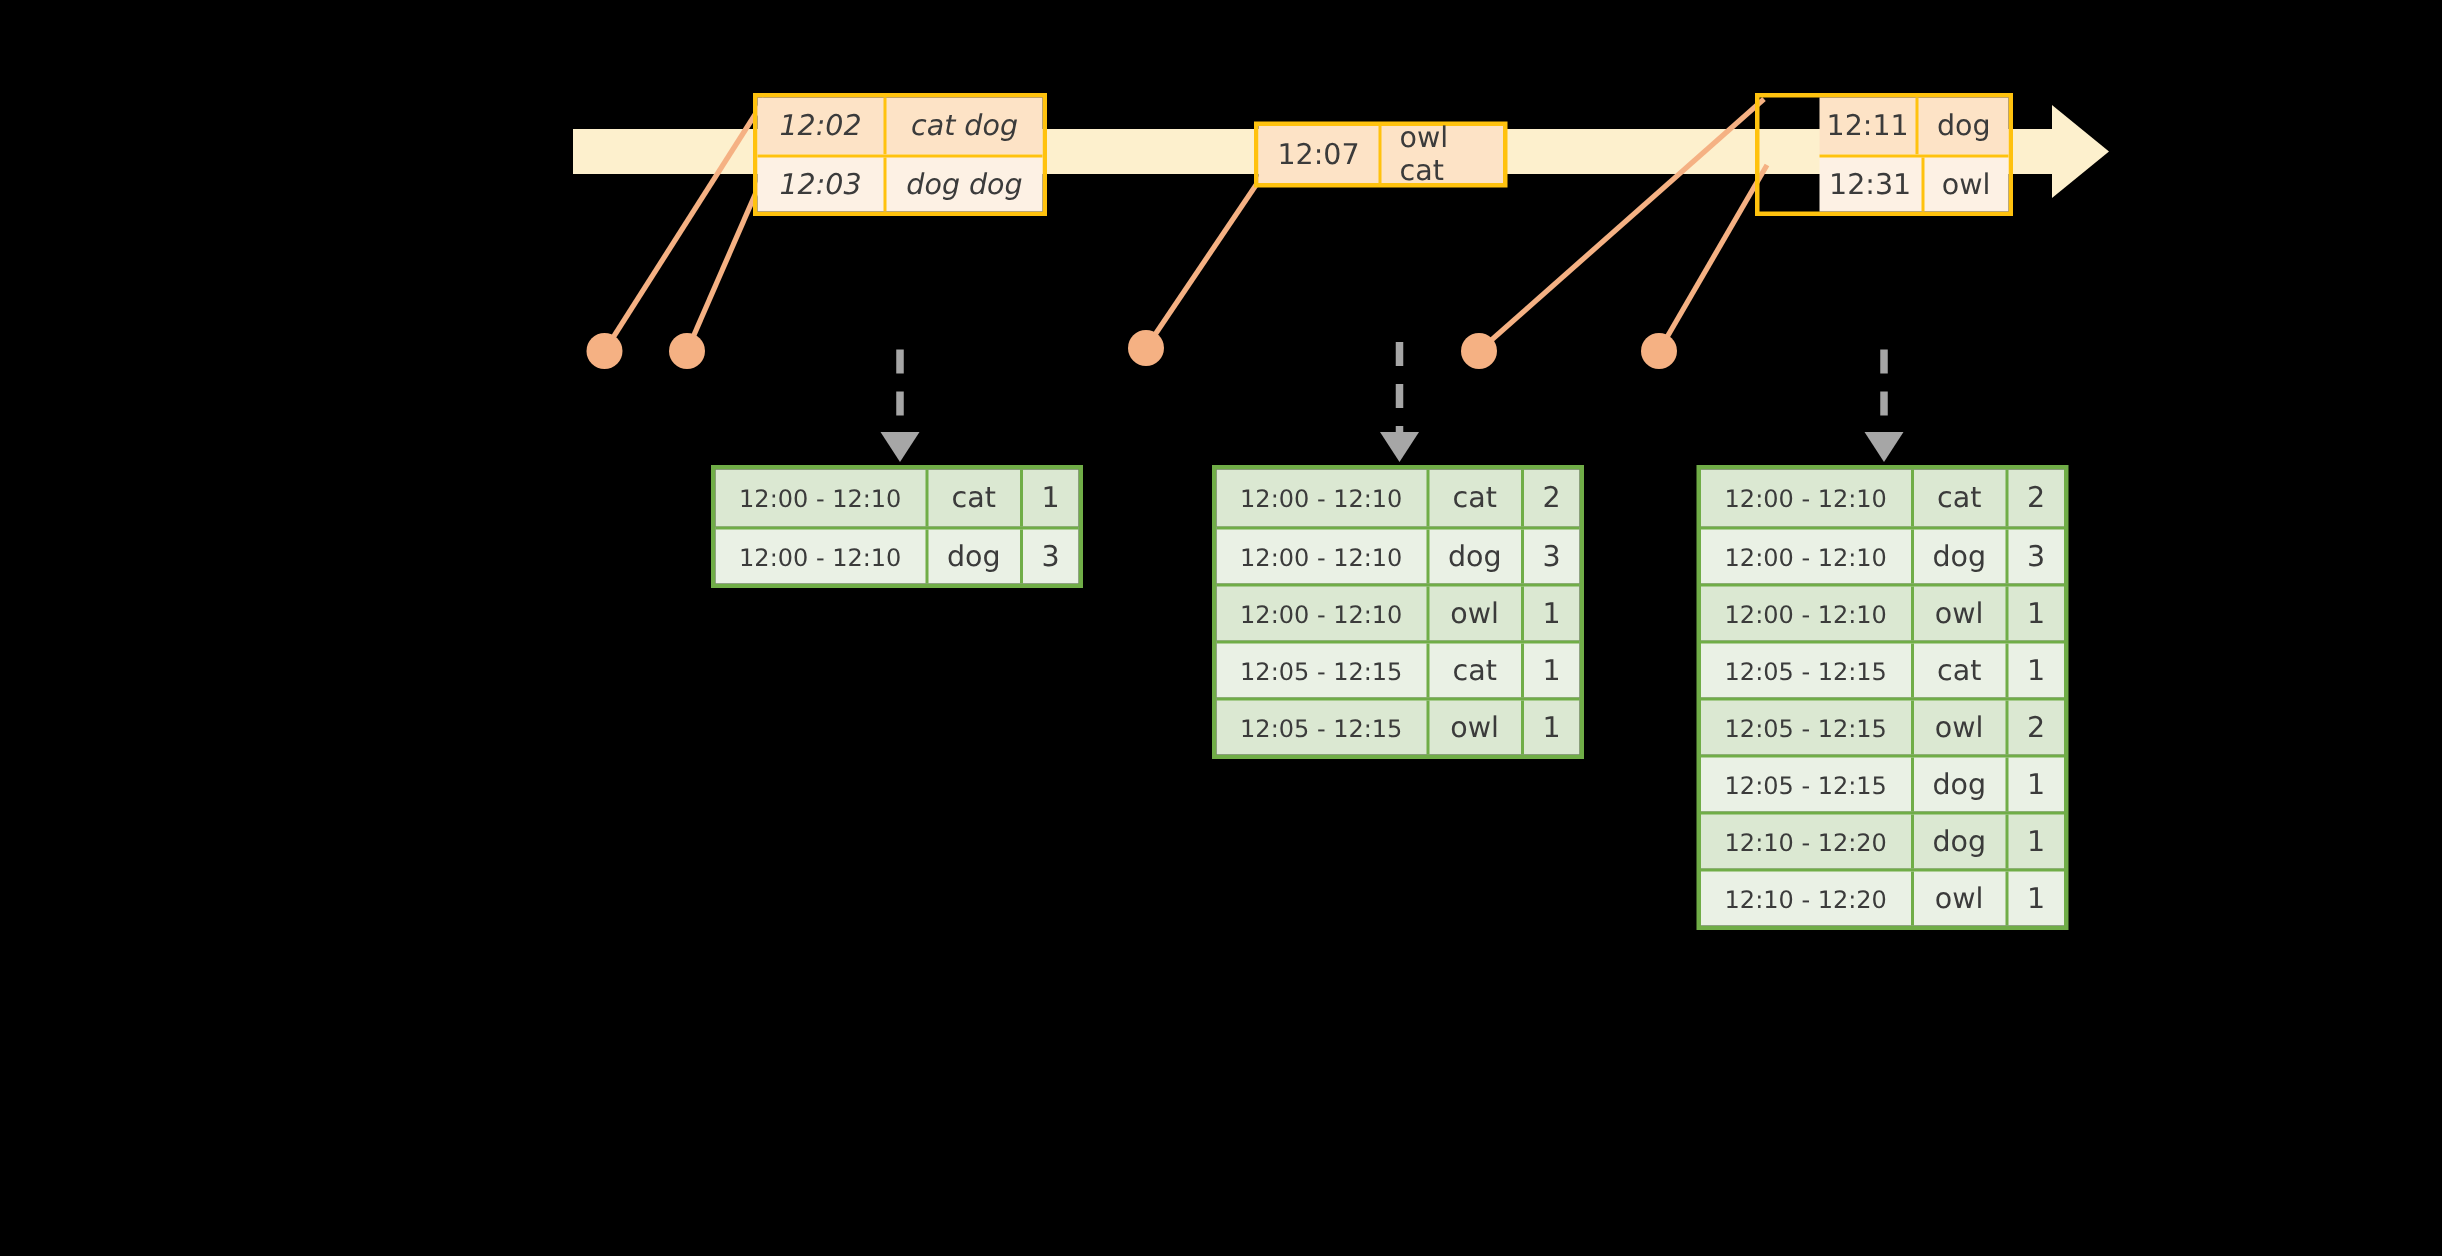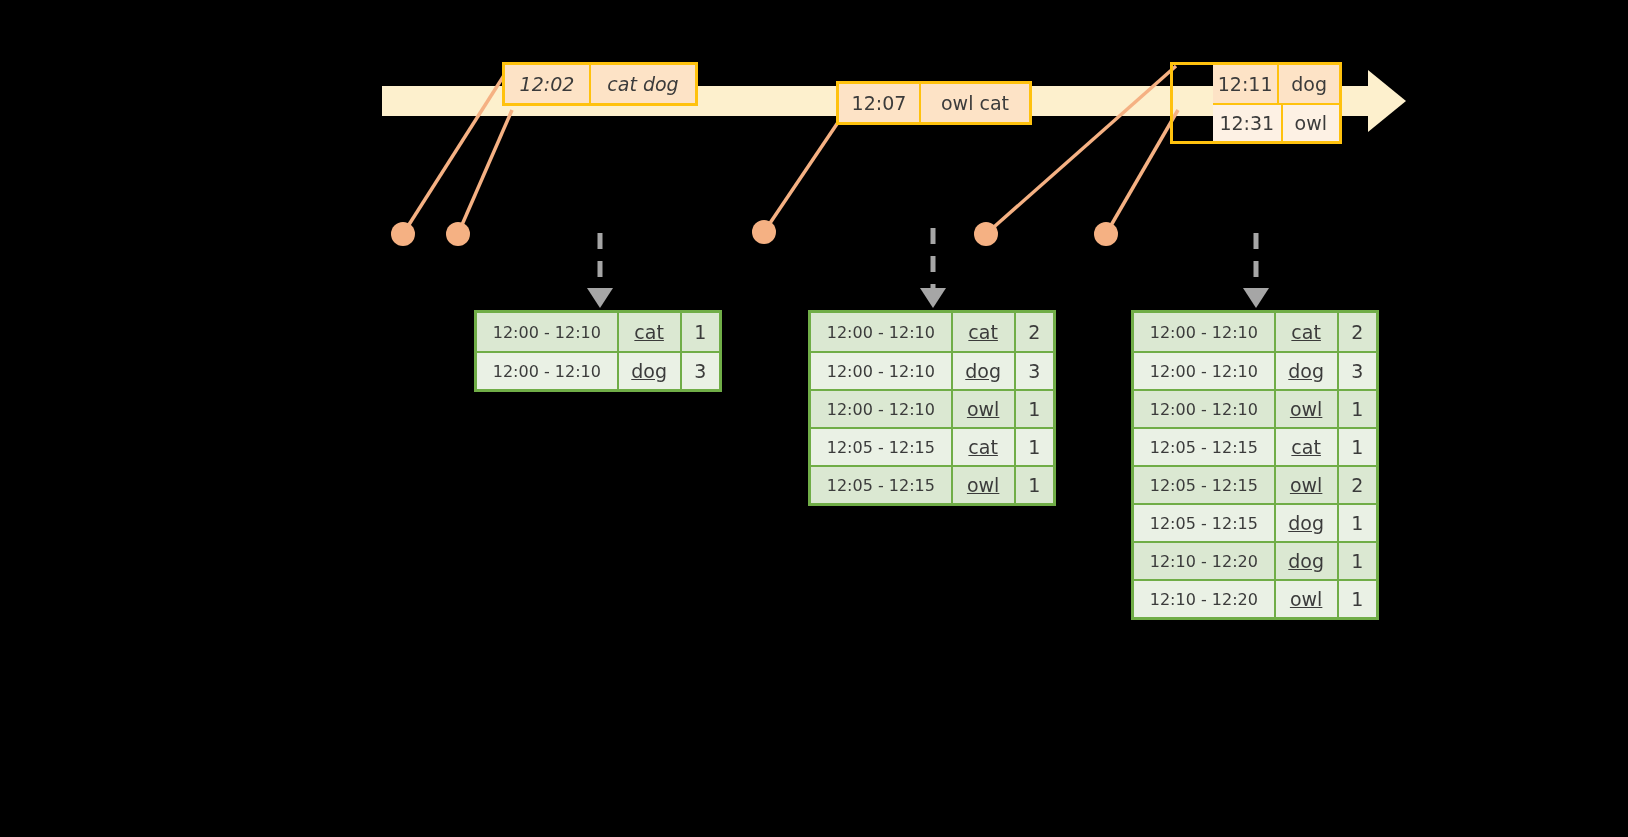--- a/index.html
+++ b/index.html
@@ -21,37 +21,37 @@
   .evt-row{display:flex;height:38px;box-sizing:border-box;}
   .evt-row + .evt-row{border-top:2px solid #ffc20e;}
   .evt-row.r0{background:#fde3c6;}
   .evt-row.r1{background:#fdf1e4;}
   .evt-time{width:84px;display:flex;align-items:center;justify-content:center;
             border-right:2px solid #ffc20e;font-size:19px;color:#3b3b3b;}
   .evt-text{flex:1;display:flex;align-items:center;justify-content:center;
             font-size:19px;color:#3b3b3b;padding:0 12px;}
 
   #evt-a{left:502px;top:62px;width:196px;font-style:italic;}
-  #evt-b{left:836px;top:81px;width:196px;text-align:right;}
+  #evt-b{left:836px;top:81px;width:169px;}
   #evt-c{left:1170px;top:62px;width:172px;padding-left:40px;}
   #evt-b .evt-time{width:80px;}
   #evt-c .evt-time{width:72px;}
   #connectors{position:absolute;left:0;top:0;width:1628px;height:837px;
               pointer-events:none;}
 
   
   .tbl{position:absolute;border:3px solid #70ad47;box-sizing:border-box;}
   .trow{display:flex;height:38px;box-sizing:border-box;}
   .trow + .trow{border-top:2px solid #70ad47;}
   .trow.g0{background:#dbe8d2;}
   .trow.g1{background:#eaf1e5;}
   .c-win{display:flex;align-items:center;justify-content:center;
          border-right:2px solid #70ad47;font-size:16px;color:#3b3b3b;}
   .c-key{display:flex;align-items:center;justify-content:center;
-         border-right:2px solid #70ad47;font-size:19px;color:#3b3b3b;text-decoration:underline;}
+         border-right:2px solid #70ad47;font-size:19px;color:#3b3b3b;}
   .c-cnt{display:flex;align-items:center;justify-content:center;
          font-size:19px;color:#3b3b3b;}
 
   #tbl-1{left:474px;top:310px;width:248px;}
   #tbl-1 .c-win{width:142px;} #tbl-1 .c-key{width:62px;} #tbl-1 .c-cnt{width:38px;}
   #tbl-2{left:808px;top:310px;width:248px;}
   #tbl-2 .c-win{width:142px;} #tbl-2 .c-key{width:62px;} #tbl-2 .c-cnt{width:38px;}
   #tbl-3{left:1131px;top:310px;width:248px;}
   #tbl-3 .c-win{width:142px;} #tbl-3 .c-key{width:62px;} #tbl-3 .c-cnt{width:38px;}
 </style>
@@ -87,20 +87,24 @@
         <circle cx="986" cy="234" r="12" fill="#f5b183"></circle>
         <circle cx="1106" cy="234" r="12" fill="#f5b183"></circle>
       </g>
   </svg>
 
   <div class="evt" id="evt-a">
     <div class="evt-row r0">
       <div class="evt-time">12:02</div>
       <div class="evt-text">cat dog</div>
     </div>
+    <div class="evt-row r1">
+      <div class="evt-time">12:03</div>
+      <div class="evt-text">dog dog</div>
+    </div>
   </div>
 
   <div class="evt" id="evt-b">
     <div class="evt-row r0">
       <div class="evt-time">12:07</div>
       <div class="evt-text">owl cat</div>
     </div>
   </div>
 
   <div class="evt" id="evt-c">

